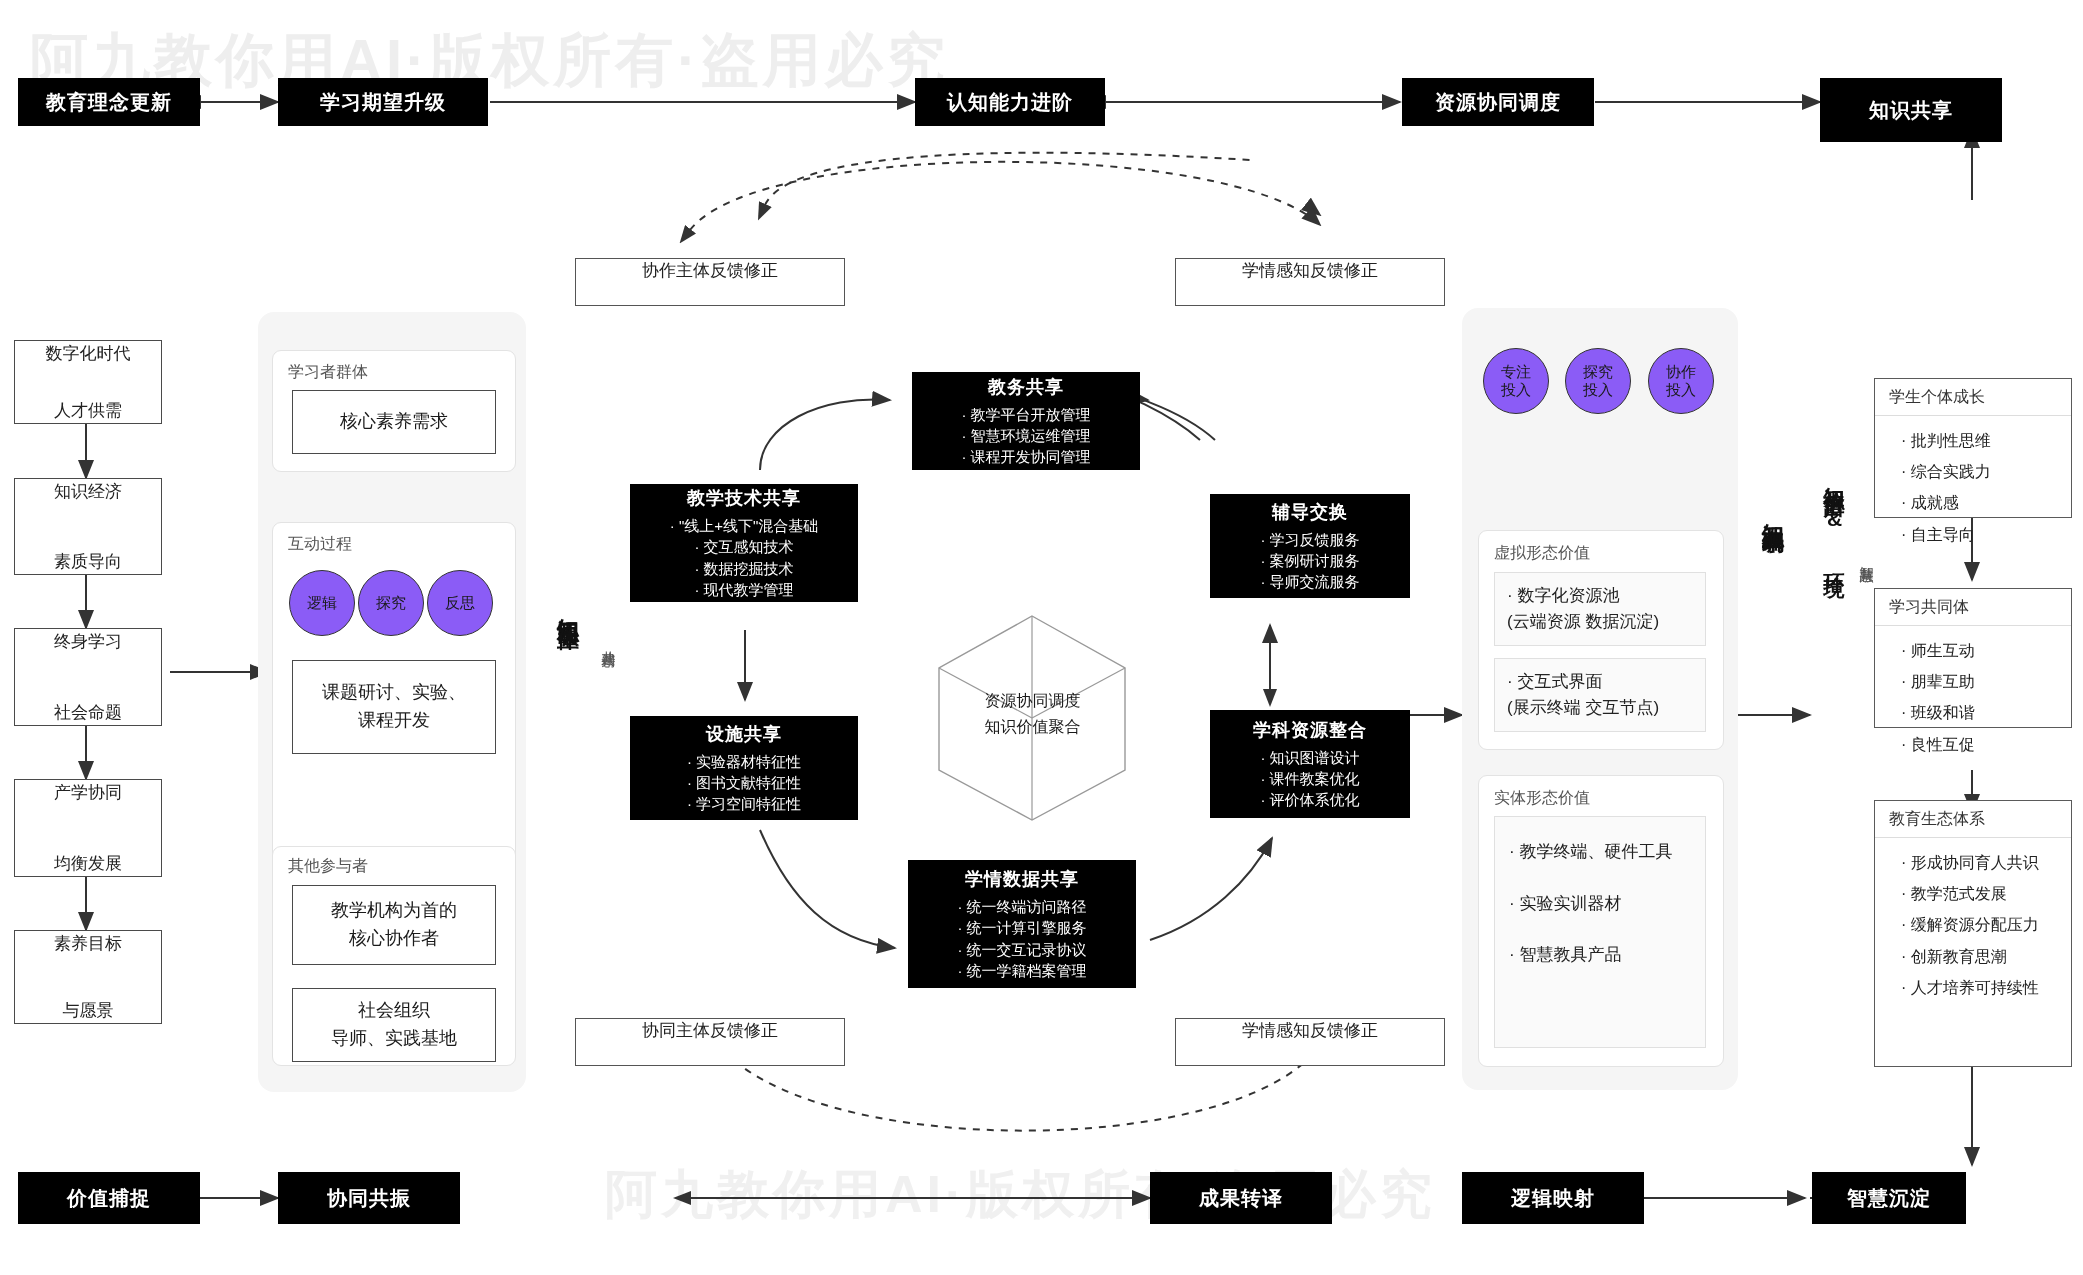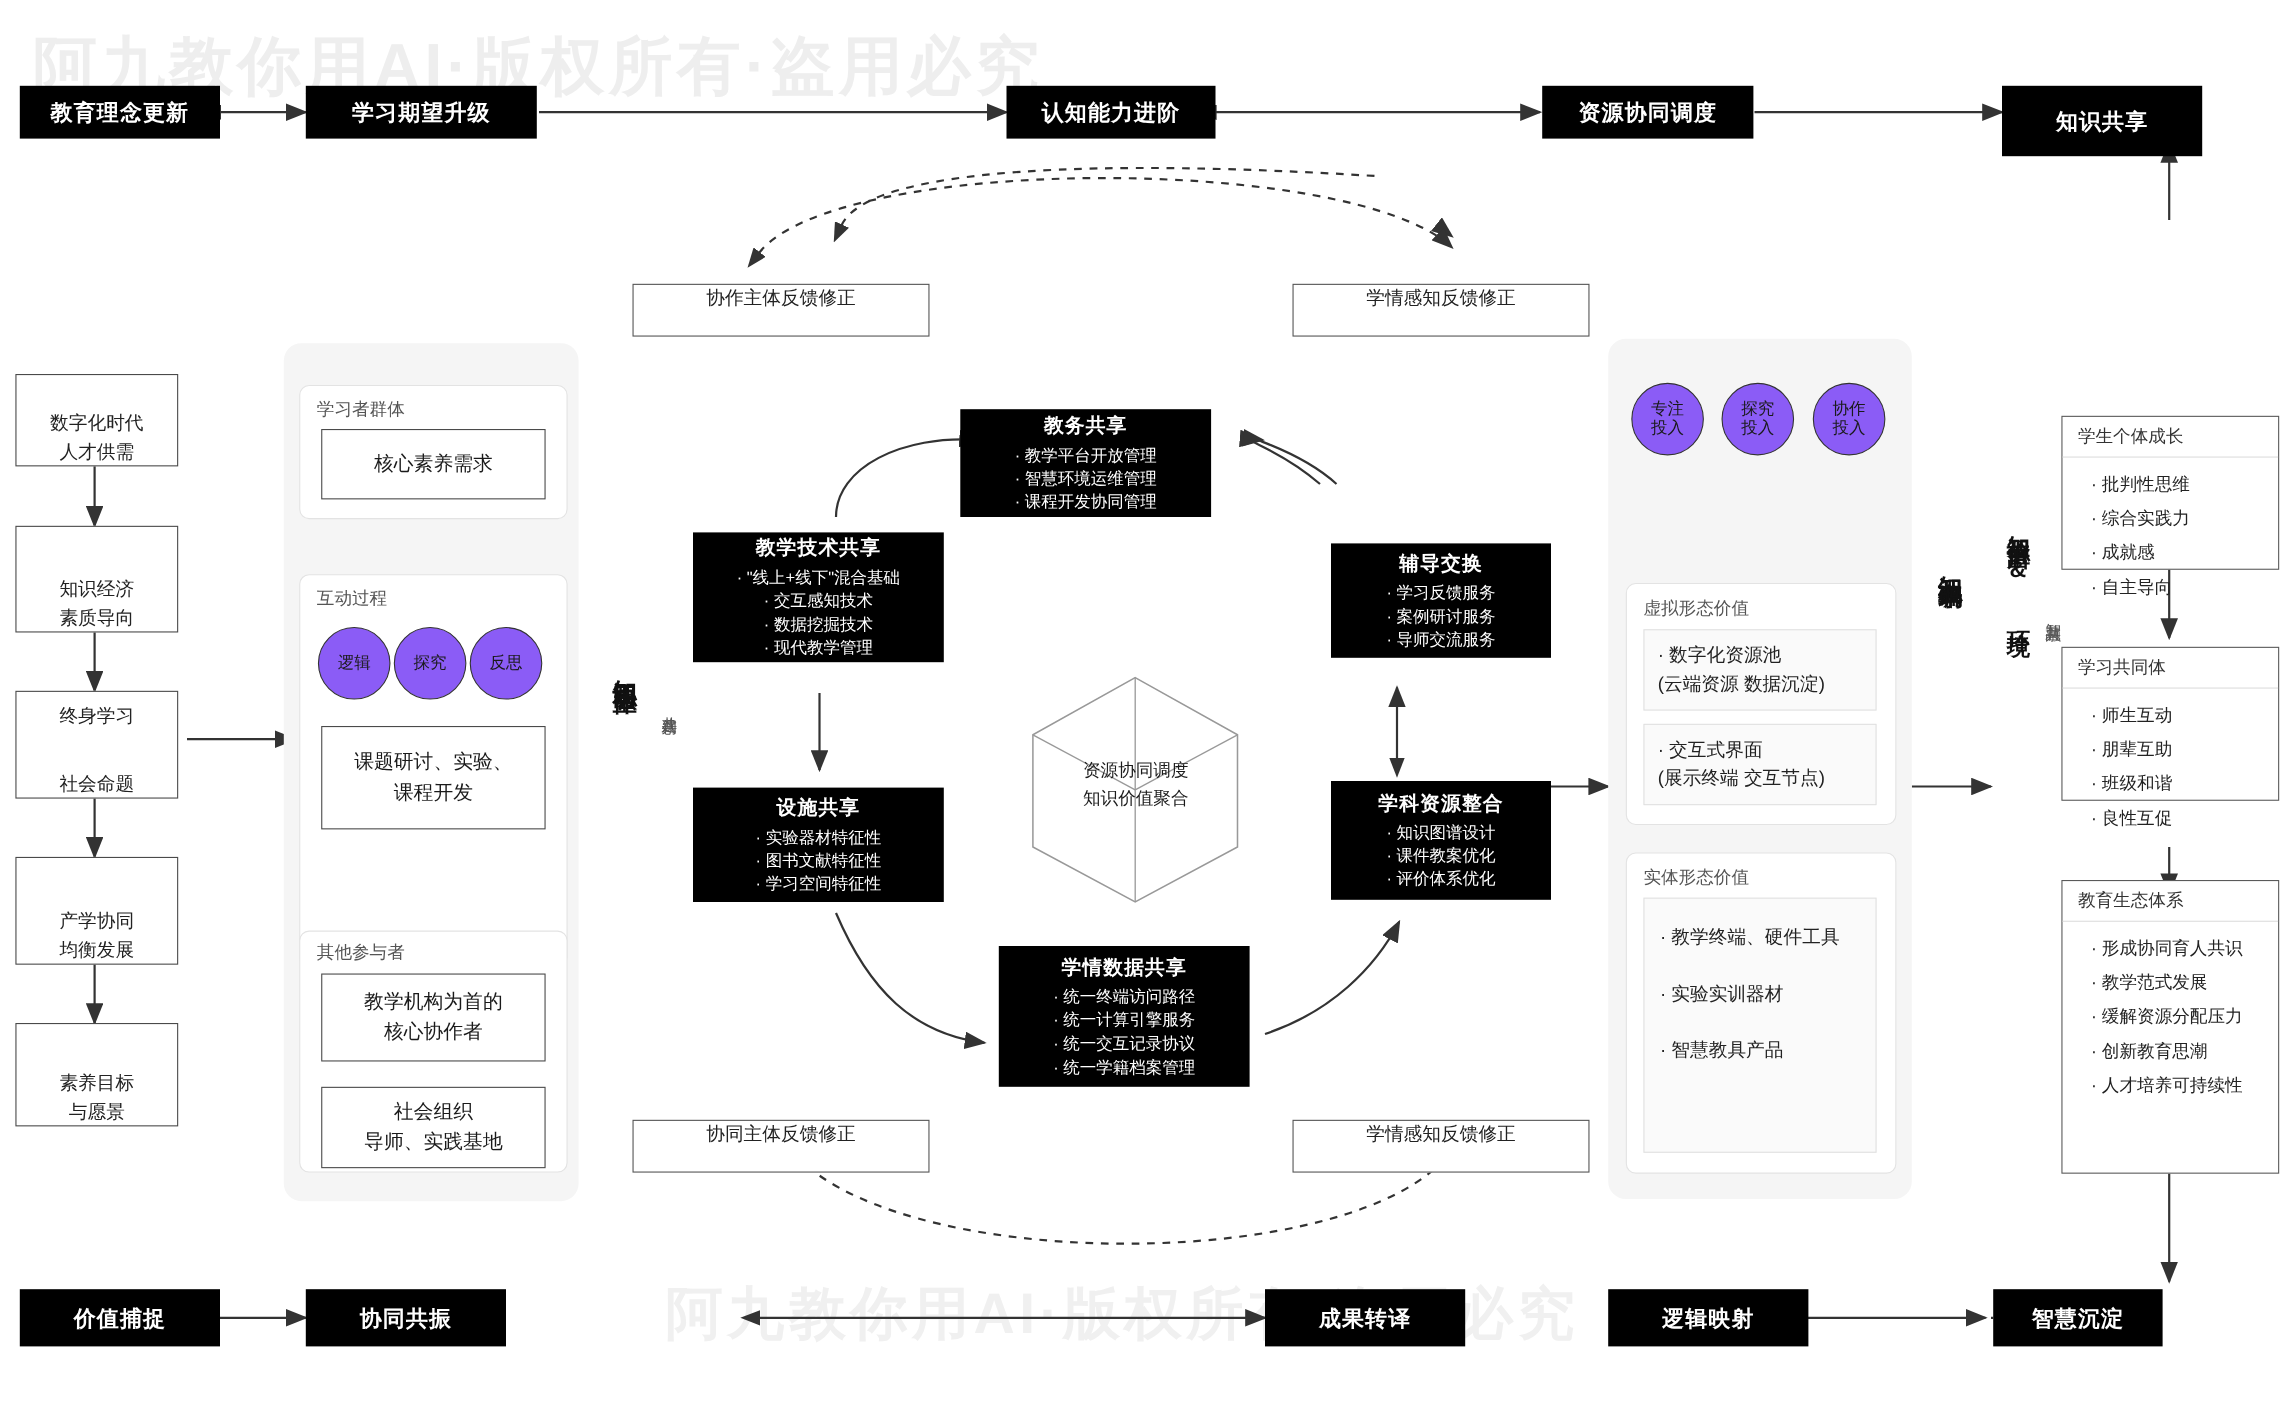--- a/index.html
+++ b/index.html
@@ -14,21 +14,21 @@
   
   .blk{position:absolute;background:#000;color:#fff;display:flex;flex-direction:column;
        align-items:center;justify-content:center;text-align:center;}
   .blk .ttl{font-size:20px;font-weight:700;letter-spacing:1px;}
   .blk .ttl.sm{font-size:18px;}
   .blk ul{list-style:none;margin:5px 0 0 0;padding:0;}
   .blk ul li{font-size:15px;line-height:1.42;white-space:nowrap;}
   .blk ul li::before{content:"· ";}
 
   .wbox{position:absolute;background:#fff;border:1.6px solid #4a4a4a;display:flex;
-        flex-direction:column;align-items:center;justify-content:flex-end;text-align:center;
+        flex-direction:column;align-items:center;justify-content:space-between;text-align:center;
         font-size:17px;line-height:1.5;color:#222;}
   .wbox .l{display:block;}
 
   .fbbox{position:absolute;background:#fff;border:1.5px solid #555;display:flex;
          align-items:flex-start;justify-content:center;font-size:17px;color:#222;}
 
   
   .panel{position:absolute;background:#f5f5f5;border-radius:16px;}
   .card{position:absolute;background:#fff;border:1px solid #e3e3e3;border-radius:9px;}
   .card-title{position:absolute;font-size:16px;color:#555;}
@@ -225,21 +225,21 @@
     <line x1="14" y1="58" x2="107" y2="108" stroke="#999" stroke-width="1.2"></line>
     <line x1="200" y1="58" x2="107" y2="108" stroke="#999" stroke-width="1.2"></line>
     <line x1="107" y1="108" x2="107" y2="210" stroke="#999" stroke-width="1.2"></line>
     <line x1="14" y1="160" x2="107" y2="108" stroke="#999" stroke-width="0"></line>
   </svg>
   <div class="hexlbl" style="left:925px;top:688px;width:215px;">
     <div>资源协同调度</div>
     <div>知识价值聚合</div>
   </div>
 
-  <div class="blk" style="left:873px;top:372px;width:228px;height:98px;">
+  <div class="blk" style="left:912px;top:372px;width:228px;height:98px;">
     <span class="ttl sm">教务共享</span>
     <ul>
       <li>教学平台开放管理</li>
       <li>智慧环境运维管理</li>
       <li>课程开发协同管理</li>
     </ul>
   </div>
 
   <div class="blk" style="left:630px;top:484px;width:228px;height:118px;">
     <span class="ttl sm">教学技术共享</span>

